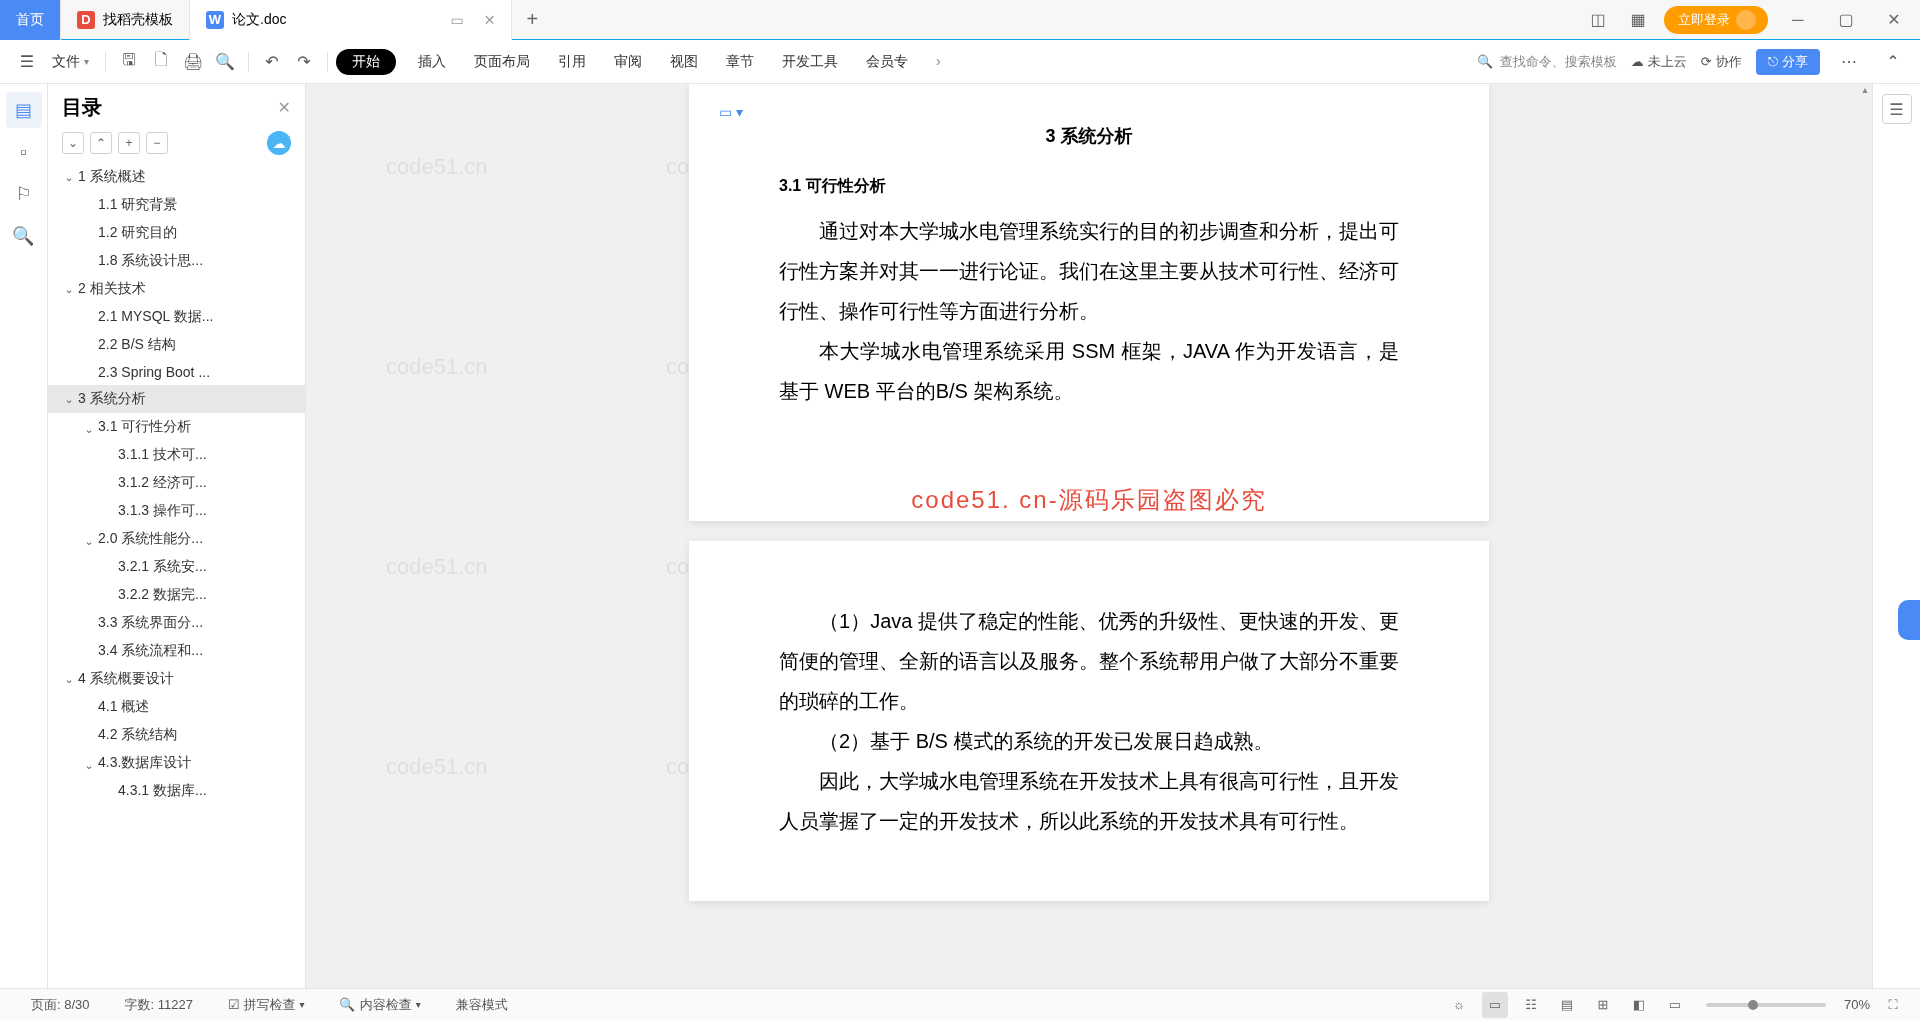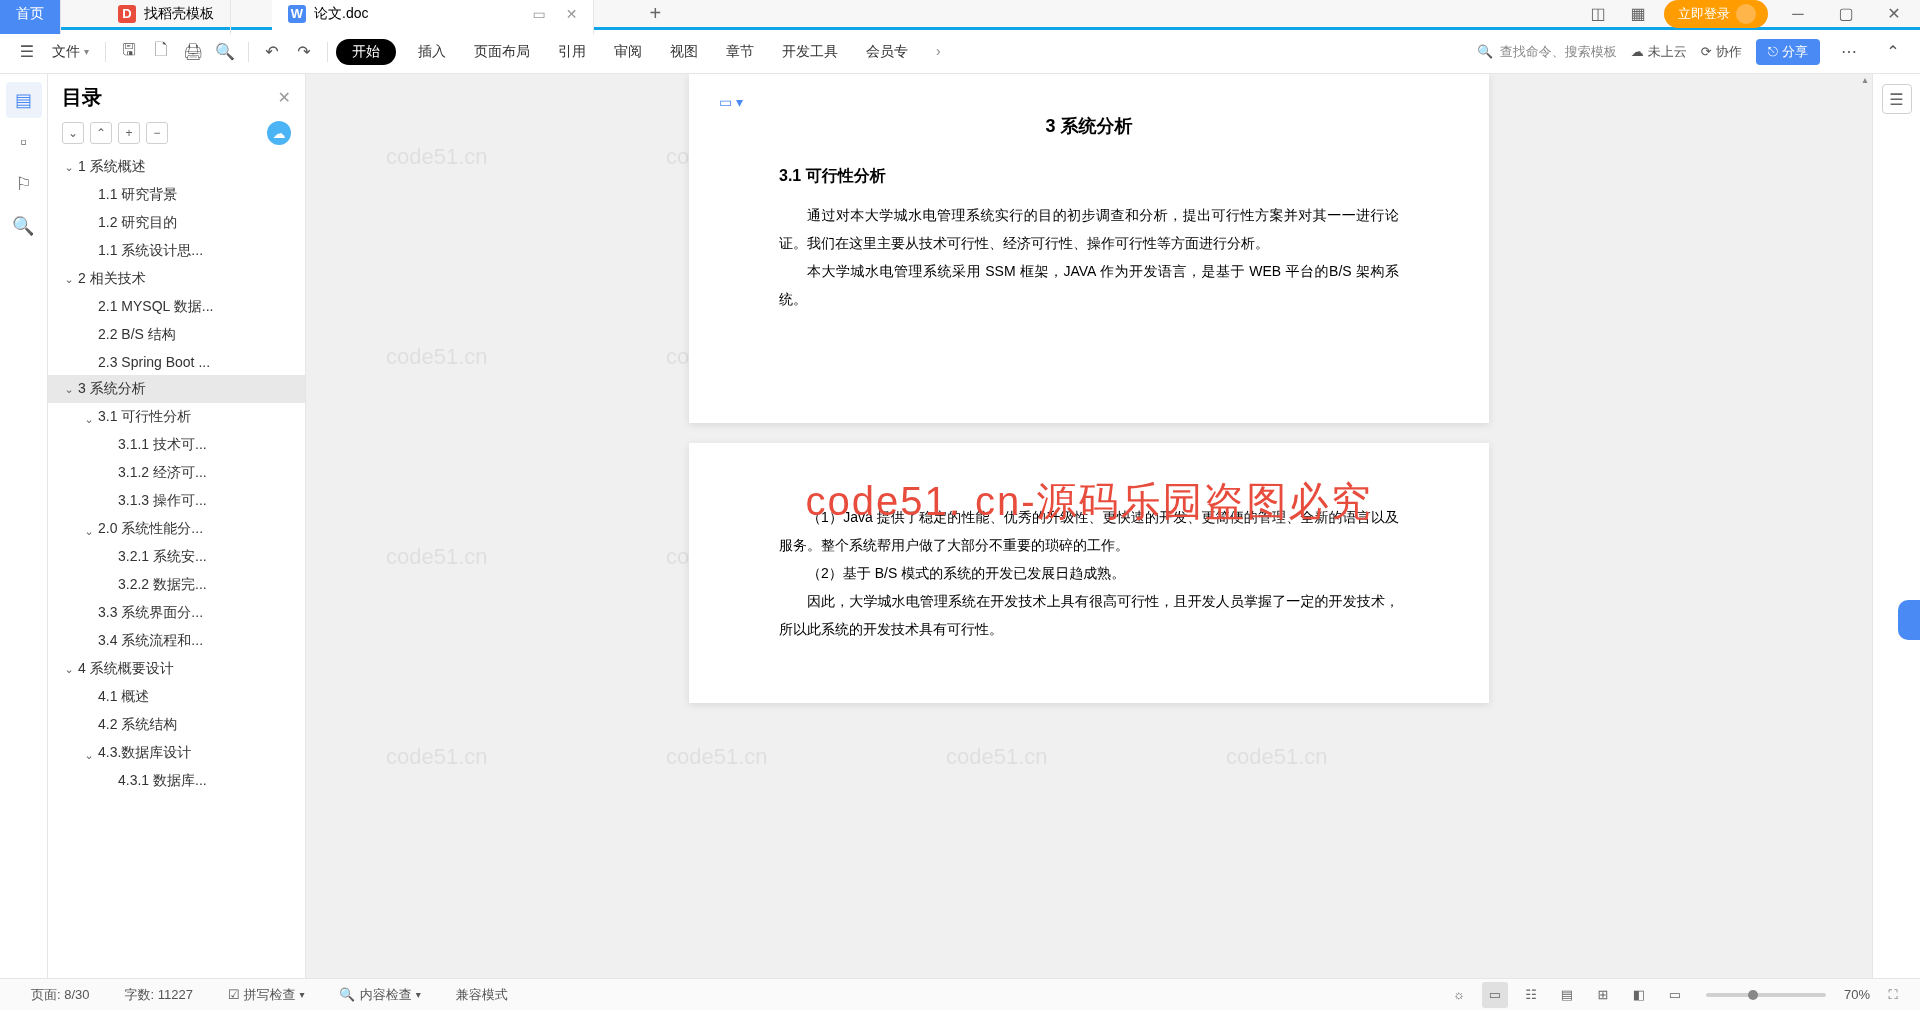--- a/index.html
+++ b/index.html
@@ -1,17 +1,17 @@
 <!DOCTYPE html>
 <html><head>
 <meta charset="utf-8">
 <style>
 * { margin:0; padding:0; box-sizing:border-box; font-family:"Microsoft YaHei","PingFang SC",sans-serif; }
 body { width:1920px; height:1020px; background:#fff; overflow:hidden; position:relative; }
-.titlebar { height:30px; display:flex; align-items:center; background:#f7f7f7; border-bottom:3px solid #0ea5e9;gap:41px; }
+.titlebar { height:40px; display:flex; align-items:center; background:#f7f7f7; border-bottom:1px solid #0ea5e9; }
 .tab { height:40px; display:flex; align-items:center; padding:0 16px; gap:8px; font-size:14px; cursor:pointer; border-right:1px solid #e5e5e5; }
 .tab.home { background:#4a8af4; color:#fff; font-weight:500; }
 .tab.active { background:#fff; }
 .tab .icon-box { width:18px; height:18px; display:inline-flex; align-items:center; justify-content:center; font-size:13px; }
 .tab .icon-doc { background:#4a8af4; color:#fff; border-radius:3px; font-weight:bold; }
 .tab .icon-tpl { background:#e84c3d; color:#fff; border-radius:3px; font-weight:bold; }
 .tab-close { margin-left:12px; color:#999; font-size:14px; }
 .tab-screen { margin-left:8px; color:#999; }
 .addtab { width:40px; text-align:center; font-size:20px; color:#666; cursor:pointer; }
 .titlebar-right { margin-left:auto; display:flex; align-items:center; gap:12px; padding-right:8px; }
@@ -50,22 +50,22 @@
 .chev { display:inline-block; width:14px; text-align:center; color:#666; font-size:11px; margin-right:2px; }
 .ind0 { padding-left:14px; } .ind1 { padding-left:34px;align-items:flex-end; } .ind2 { padding-left:54px; }
 
 .docarea { flex:1; background:#f0f0f0; overflow:auto; position:relative; }
 .page { width:800px; margin:0 auto 20px; background:#fff; box-shadow:0 2px 8px rgba(0,0,0,.1); padding:40px 90px 60px; position:relative; }
 .page:first-child { margin-top:0; padding-top:20px; }
 .page-icon { position:absolute; left:30px; top:20px; color:#4a8af4; font-size:14px; }
 .h1 { text-align:center; font-size:18px; font-weight:bold; margin-bottom:28px; }
 .h2 { font-size:16px; font-weight:bold; margin:16px 0 14px; }
 .h3 { font-size:15px; font-weight:bold; margin:20px 0 14px; }
-.para { font-size:14px; line-height:2; text-align:justify; text-indent:2em; }
-.watermark { position:absolute; left:50%; transform:translateX(-50%); top:400px; font-size:40px; color:#e84c3d; font-weight:500; letter-spacing:2px; pointer-events:none; z-index:5; white-space:nowrap; }
+.para { font-size:20px; line-height:2; text-align:justify; text-indent:2em; }
+.watermark { position:absolute; left:50%; transform:translateX(-50%); top:400px; font-size:24px; color:#e84c3d; font-weight:500; letter-spacing:2px; pointer-events:none; z-index:5; white-space:nowrap; }
 .wm-bg { position:absolute; color:#cfcfcf; font-size:22px; pointer-events:none; opacity:.5; }
 
 .rightbar { width:48px; border-left:1px solid #e5e5e5; display:flex; flex-direction:column; align-items:center; padding-top:10px; }
 .rb-btn { width:30px; height:30px; border:1px solid #d0d0d0; border-radius:4px; display:flex; align-items:center; justify-content:center; color:#666; cursor:pointer; }
 .float-tab { position:absolute; right:0; top:600px; width:22px; height:40px; background:#4a8af4; border-radius:10px 0 0 10px; }
 
 .scrollbar-v { position:absolute; right:0; top:0; bottom:0; width:14px; }
 .sv-btn { height:14px; color:#888; text-align:center; font-size:10px; cursor:pointer; }
 
 .statusbar { height:32px; border-top:1px solid #e5e5e5; display:flex; align-items:center; padding:0 14px; font-size:13px; color:#555; gap:18px; background:#fafafa; }
@@ -183,21 +183,21 @@
         <div class="tree-item ind1">
           <span class="chev">&nbsp;</span>
           <span>1.1 研究背景</span>
         </div>
         <div class="tree-item ind1">
           <span class="chev">&nbsp;</span>
           <span>1.2 研究目的</span>
         </div>
         <div class="tree-item ind1">
           <span class="chev">&nbsp;</span>
-          <span>1.1 系统设计思...</span>
+          <span>1.8 系统设计思...</span>
         </div>
         <div class="tree-item ind0">
           <span class="chev">⌄</span>
           <span>2 相关技术</span>
         </div>
         <div class="tree-item ind1">
           <span class="chev">&nbsp;</span>
           <span>2.1 MYSQL 数据...</span>
         </div>
         <div class="tree-item ind1">

